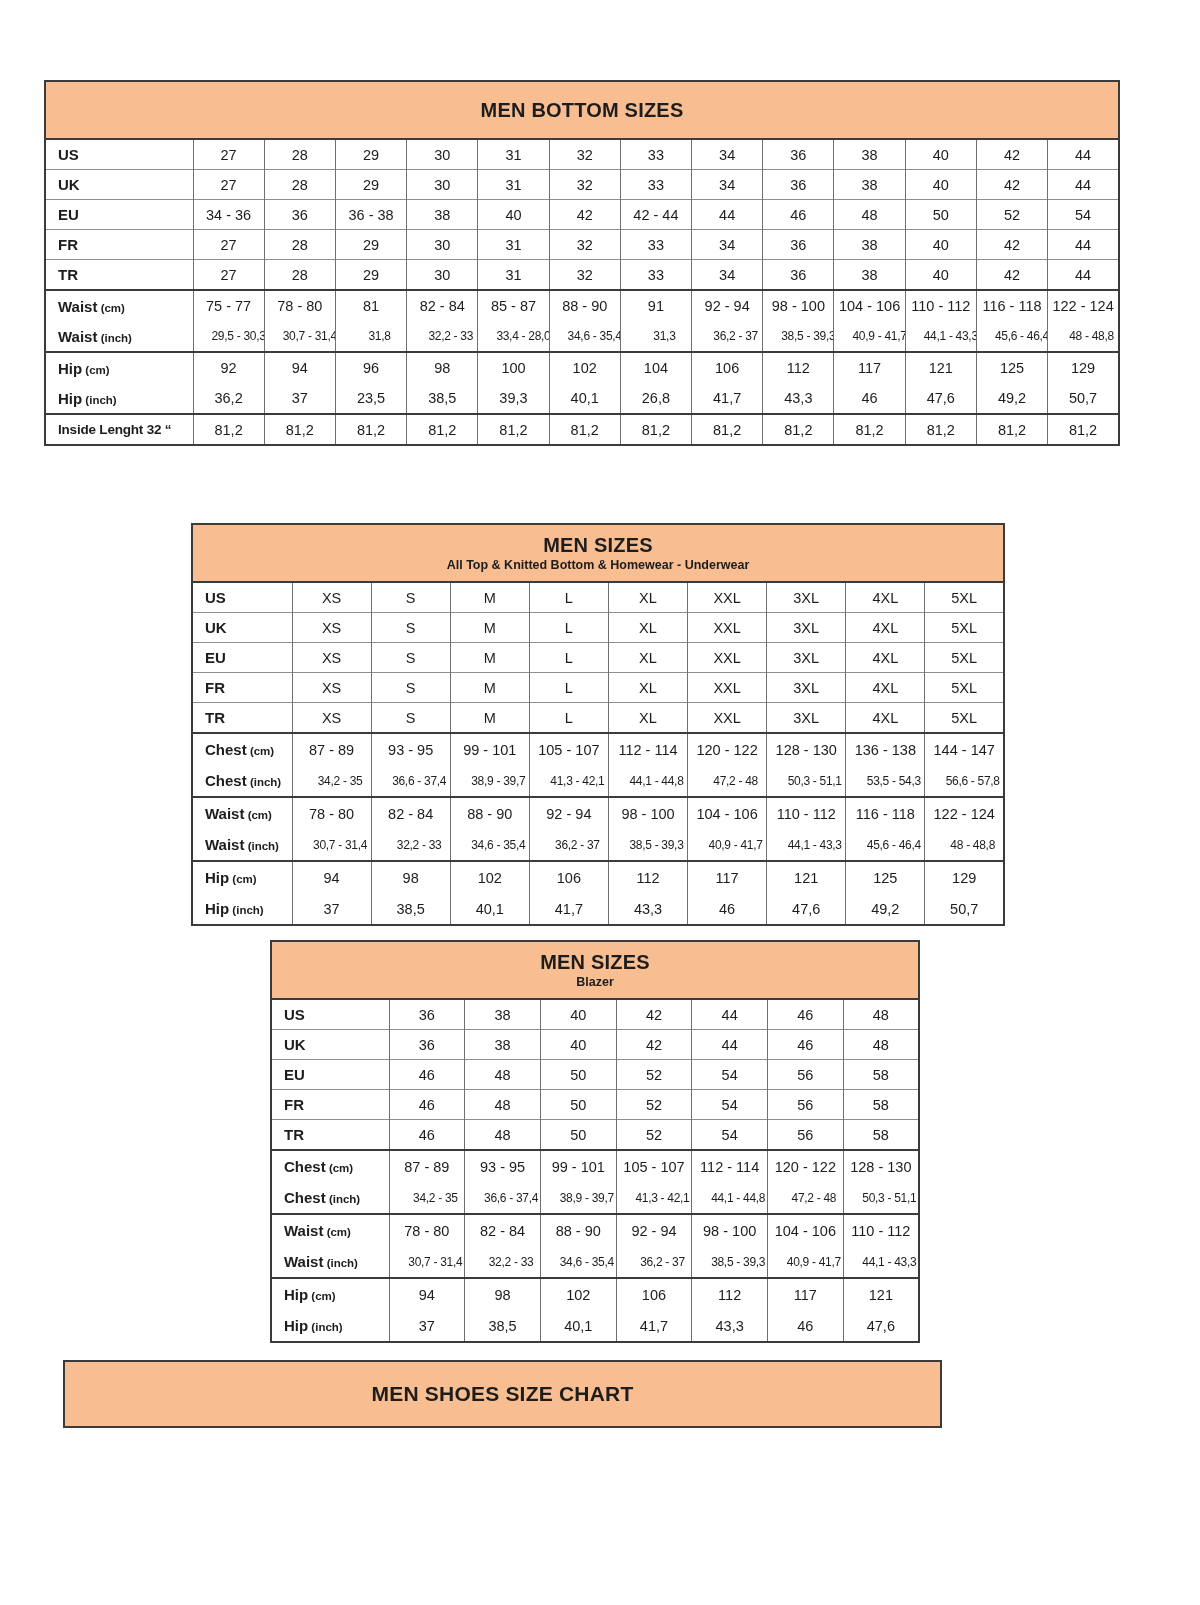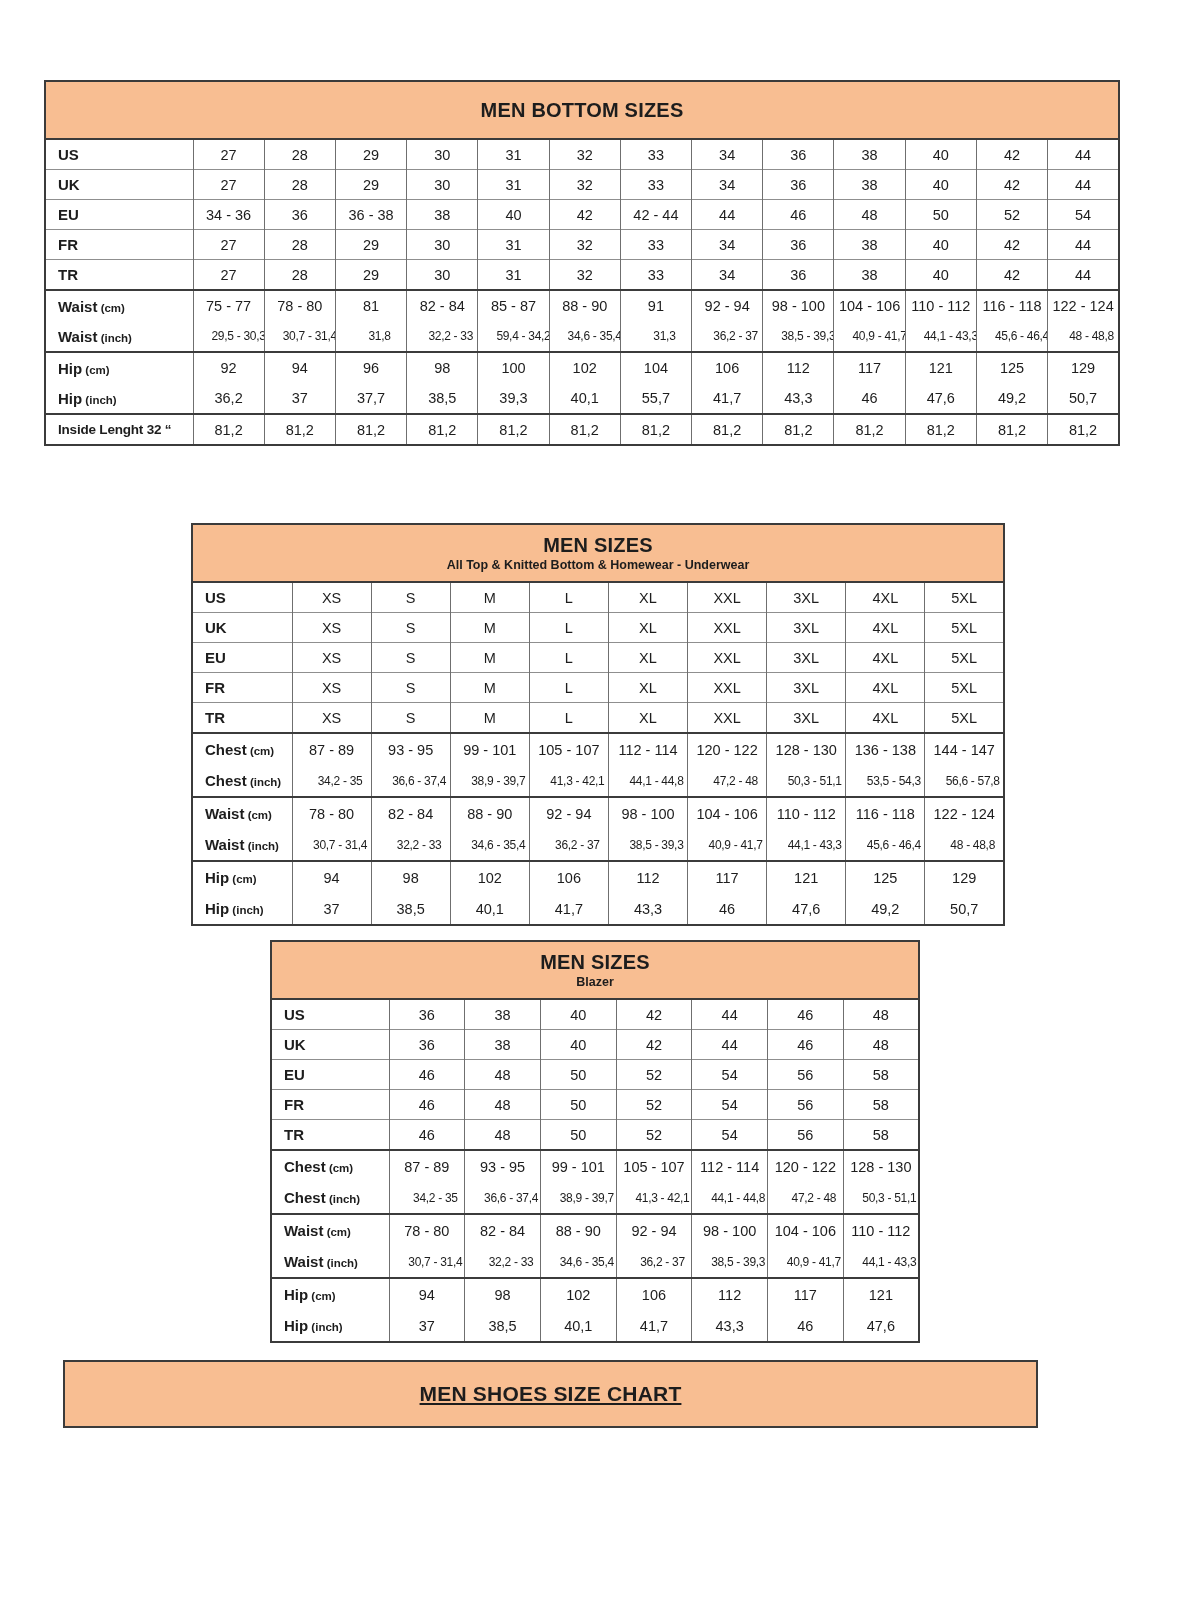--- a/index.html
+++ b/index.html
@@ -7,21 +7,21 @@
     width: 1200px; height: 1605px;
     position: relative;
     background: var(--page-bg, #ffffff);
     font-family: "Liberation Sans", sans-serif;
     color: var(--text, #1d1d1d);
   }
   .table-host { position: absolute; }
   #t1 { left: 44px;  top: 80px;   width: 1076px; }
   #t2 { left: 191px; top: 523px;  width: 814px; }
   #t3 { left: 270px; top: 940px;  width: 650px; }
-  #t4 { left: 63px;  top: 1360px; width: 975px; text-decoration: underline; }
+  #t4 { left: 63px;  top: 1360px; width: 879px; }
 
   table.size-table {
     width: 100%;
     border-collapse: collapse;
     table-layout: fixed;
     border: 2px solid var(--border-dark, #3b3b3b);
   }
   #t1 col.label { width: 148px; }
   #t2 col.label { width: 100px; }
   #t3 col.label { width: 118px; }
@@ -196,21 +196,21 @@
           <td class="value-cell">110 - 112</td>
           <td class="value-cell">116 - 118</td>
           <td class="value-cell">122 - 124</td>
         </tr>
         <tr>
           <td class="label-cell">Waist<span class="unit"> (inch)</span></td>
           <td class="value-cell v-xs">29,5 - 30,3</td>
           <td class="value-cell v-xs">30,7 - 31,4</td>
           <td class="value-cell v-xs">31,8</td>
           <td class="value-cell v-xs">32,2 - 33</td>
-          <td class="value-cell v-xs">59,4 - 34,2</td>
+          <td class="value-cell v-xs">33,4 - 28,0</td>
           <td class="value-cell v-xs">34,6 - 35,4</td>
           <td class="value-cell v-xs">31,3</td>
           <td class="value-cell v-xs">36,2 - 37</td>
           <td class="value-cell v-xs">38,5 - 39,3</td>
           <td class="value-cell v-xs">40,9 - 41,7</td>
           <td class="value-cell v-xs">44,1 - 43,3</td>
           <td class="value-cell v-xs">45,6 - 46,4</td>
           <td class="value-cell v-xs">48 - 48,8</td>
         </tr>
       </tbody>
@@ -228,25 +228,25 @@
           <td class="value-cell">112</td>
           <td class="value-cell">117</td>
           <td class="value-cell">121</td>
           <td class="value-cell">125</td>
           <td class="value-cell">129</td>
         </tr>
         <tr>
           <td class="label-cell">Hip<span class="unit"> (inch)</span></td>
           <td class="value-cell">36,2</td>
           <td class="value-cell">37</td>
-          <td class="value-cell">37,7</td>
+          <td class="value-cell">23,5</td>
           <td class="value-cell">38,5</td>
           <td class="value-cell">39,3</td>
           <td class="value-cell">40,1</td>
-          <td class="value-cell">55,7</td>
+          <td class="value-cell">26,8</td>
           <td class="value-cell">41,7</td>
           <td class="value-cell">43,3</td>
           <td class="value-cell">46</td>
           <td class="value-cell">47,6</td>
           <td class="value-cell">49,2</td>
           <td class="value-cell">50,7</td>
         </tr>
       </tbody>
       <tbody class="sizes">
         <tr>

